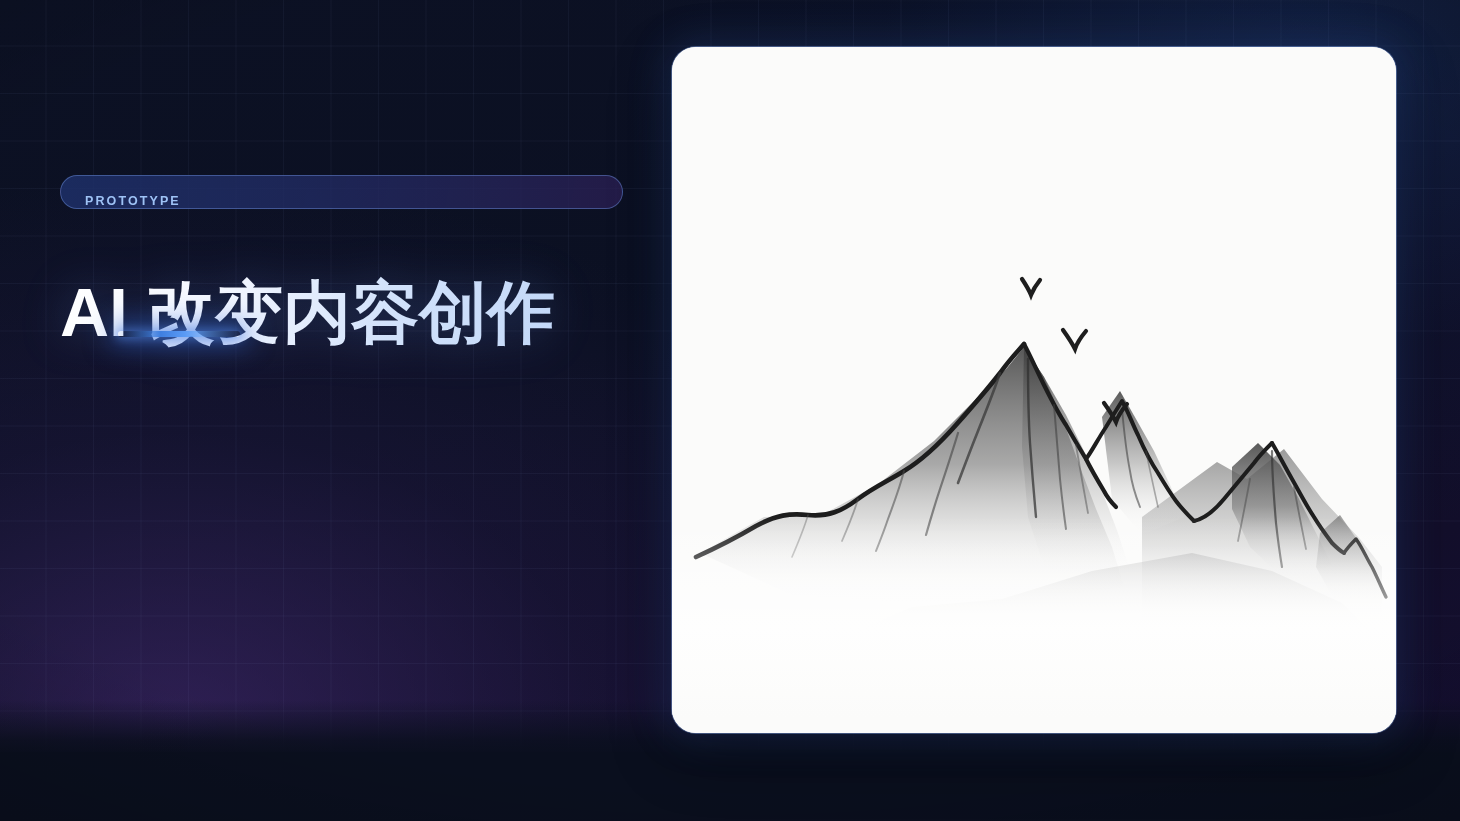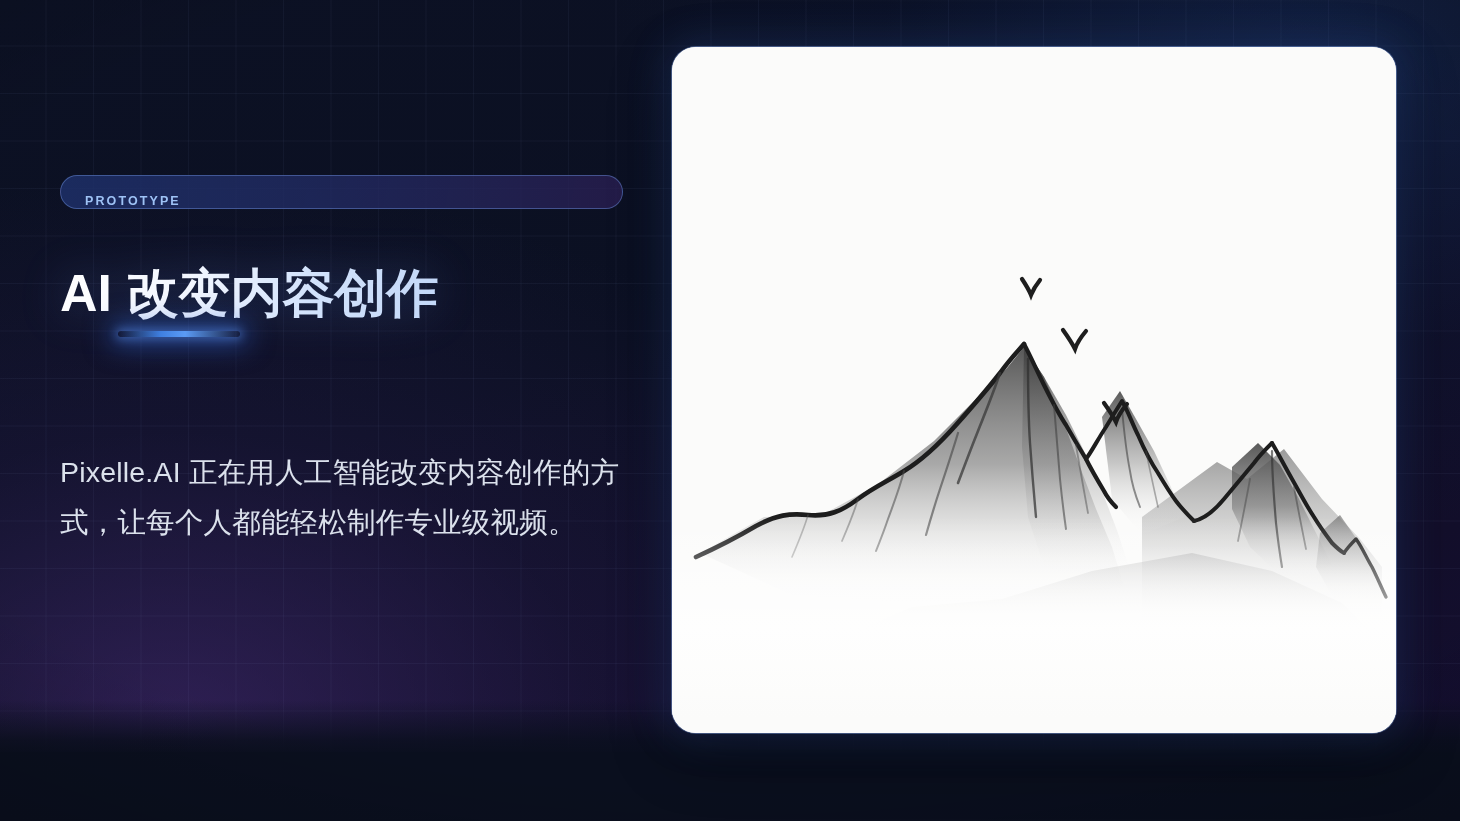--- a/index.html
+++ b/index.html
@@ -84,21 +84,21 @@
     font-size: 12.5px;
     font-weight: bold;
     letter-spacing: 2.1px;
     color: #9ec2f5;
   }
 
   .headline {
     position: absolute;
     left: 0px;
     top: 230px;
-    font-size: 52px;
+    font-size: 68px;
     font-weight: bold;
     line-height: 1.08;
     letter-spacing: 0px;
     white-space: nowrap;
     background: linear-gradient(97deg, #ffffff 0%, #f2f6ff 34%, #d2e2fb 66%, #c3d8f8 100%);
     -webkit-background-clip: text;
     background-clip: text;
     color: transparent;
     -webkit-text-fill-color: transparent;
     filter: drop-shadow(0 0 22px rgba(96, 150, 235, 0.30));
@@ -161,21 +161,20 @@
   <div class="left-col">
 
     <div class="badge">
       <span class="badge-label">PROTOTYPE</span>
     </div>
 
     <h1 class="headline">AI 改变内容创作</h1>
 
     <div class="underline-glow"></div>
 
-    <p class="body-copy">Pixelle.AI 正在用人工智能改变内容创作的方式，让每个人都能轻松制作专业级视频。</p>
 
   </div>
 
   <div class="image-card">
     <svg viewBox="0 0 724 686" preserveAspectRatio="xMidYMid meet">
       <defs>
         <linearGradient id="washA" x1="0" y1="0" x2="0" y2="1">
           <stop offset="0%" stop-color="#4a4a4a" stop-opacity="0.92"></stop>
           <stop offset="45%" stop-color="#7c7c7c" stop-opacity="0.65"></stop>
           <stop offset="100%" stop-color="#ffffff" stop-opacity="0"></stop>

